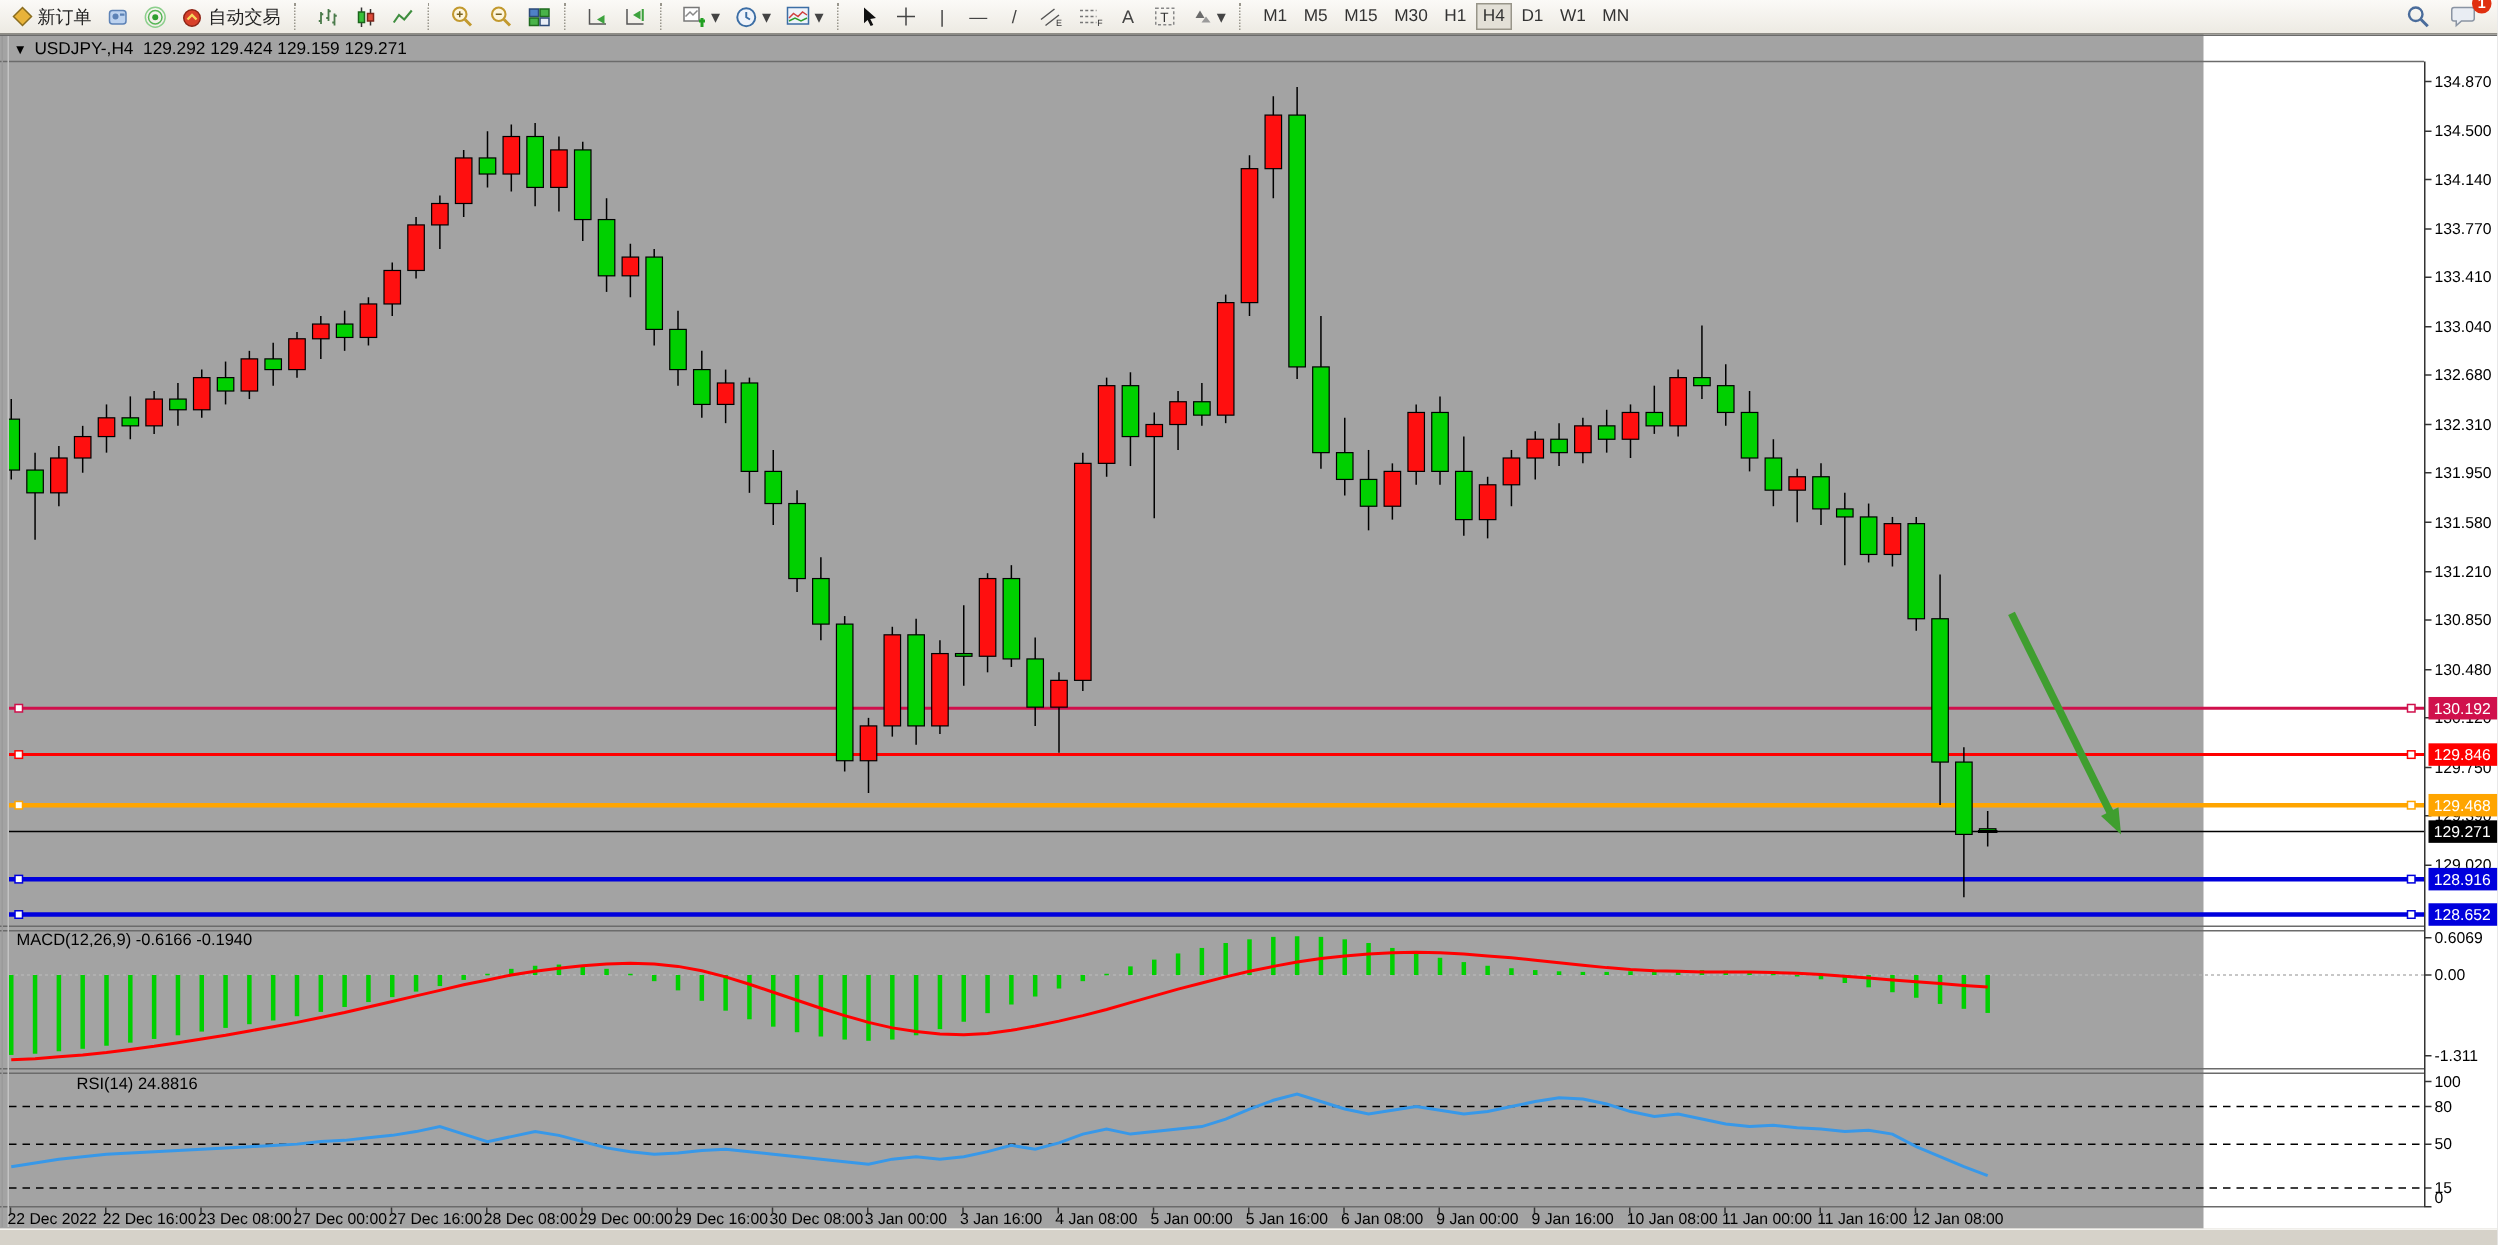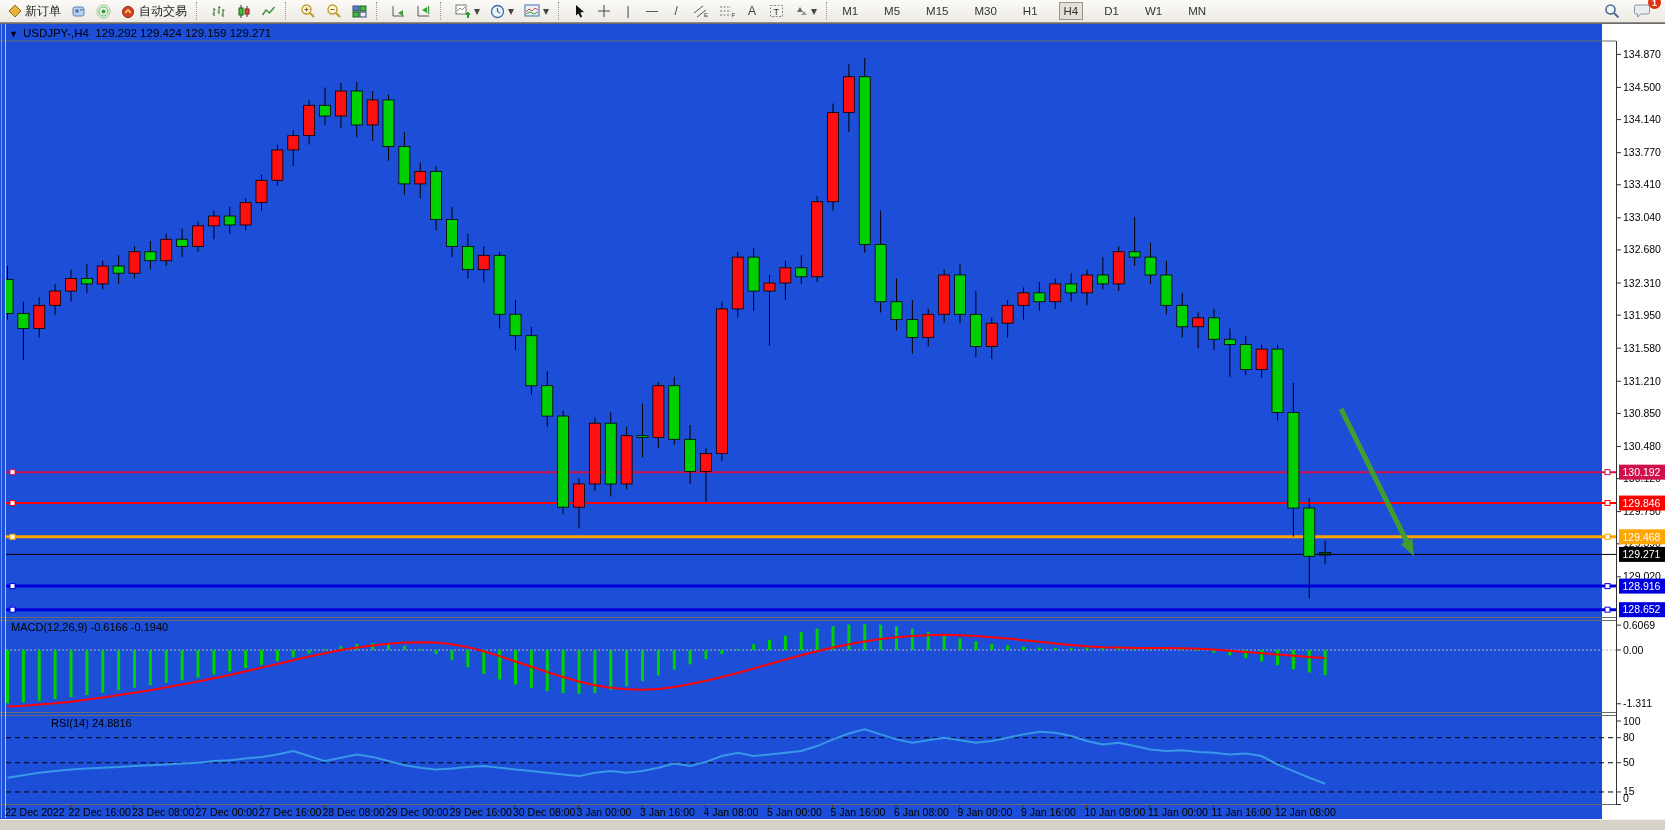--- a/index.html
+++ b/index.html
@@ -1,18 +1,18 @@
 <!DOCTYPE html>
 <html><head>
 <meta charset="utf-8">
 <style>
   * { margin:0; padding:0; box-sizing:border-box; }
   html,body { width:1665px; height:830px; overflow:hidden; background:#fff;
               font-family:"Liberation Sans", sans-serif; }
-  #app { position:relative; width:1602px; height:830px; background:#1d4ed8; }
+  #app { position:relative; width:1469px; height:830px; background:#a3a3a3; }
 
   
   .toolbar { position:absolute; left:0; top:0; width:1665px; height:23px;
              background:linear-gradient(#fbfaf7,#edeae3); border-bottom:1px solid #8f8d86;
              display:flex; align-items:center; padding:0 4px; gap:2px; z-index:5; }
   .tb-btn { height:20px; min-width:22px; border:1px solid transparent; background:transparent;
             display:flex; align-items:center; justify-content:center; gap:3px; padding:0 3px;
             font-size:12px; color:#222; cursor:default; }
   .tb-sep { width:6px; height:18px; border-left:1px dotted #9a978d; margin:0 3px; }
   .tb-tf { height:18px; min-width:24px; border:1px solid transparent; background:transparent;
@@ -245,21 +245,21 @@
         <svg class="ic" width="14" height="14" viewBox="0 0 14 14">
             <path d="M3 8 L6 3 L9 8 Z" fill="#6b6b6b"></path>
             <path d="M7 11 L10 7 L13 11 Z" fill="#9a9a9a"></path>
           </svg>
         </span>
       <span class="glyph">▾</span>
     </button>
 
     <div class="tb-sep"></div>
 
-    <div id="tf-row" style="display:flex;gap:16px;">
+    <div id="tf-row" style="display:flex;gap:1px;">
         <button class="tb-tf">M1</button>
         <button class="tb-tf">M5</button>
         <button class="tb-tf">M15</button>
         <button class="tb-tf">M30</button>
         <button class="tb-tf">H1</button>
         <button class="tb-tf active">H4</button>
         <button class="tb-tf">D1</button>
         <button class="tb-tf">W1</button>
         <button class="tb-tf">MN</button>
       </div>

